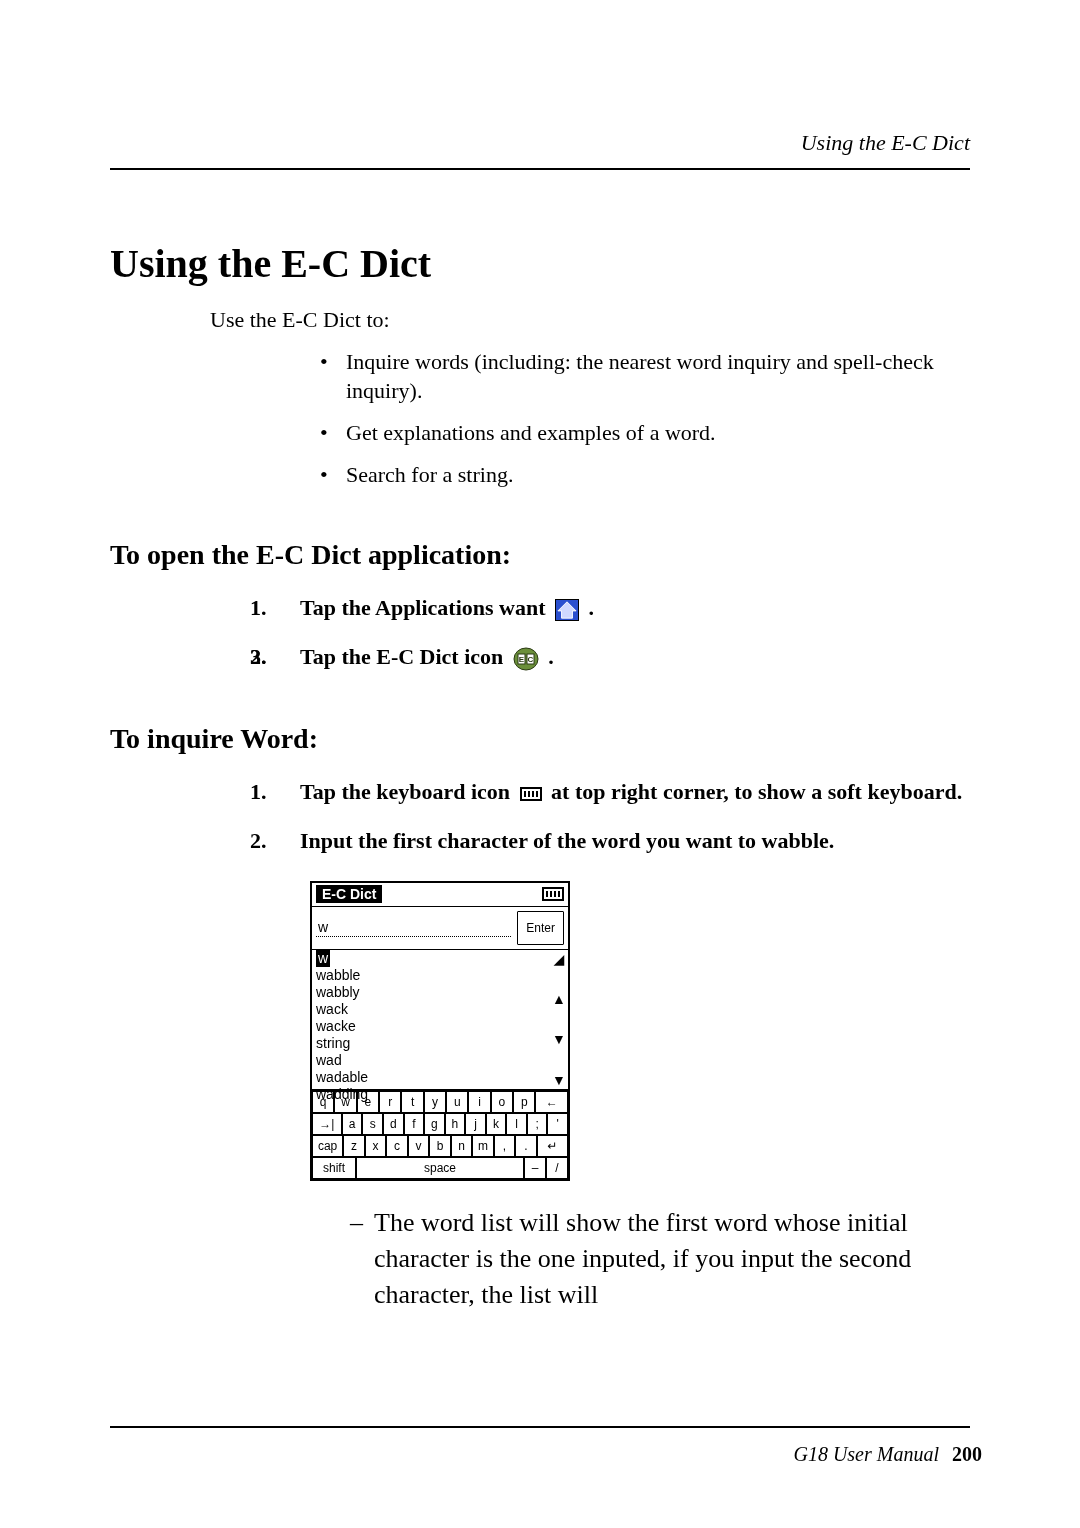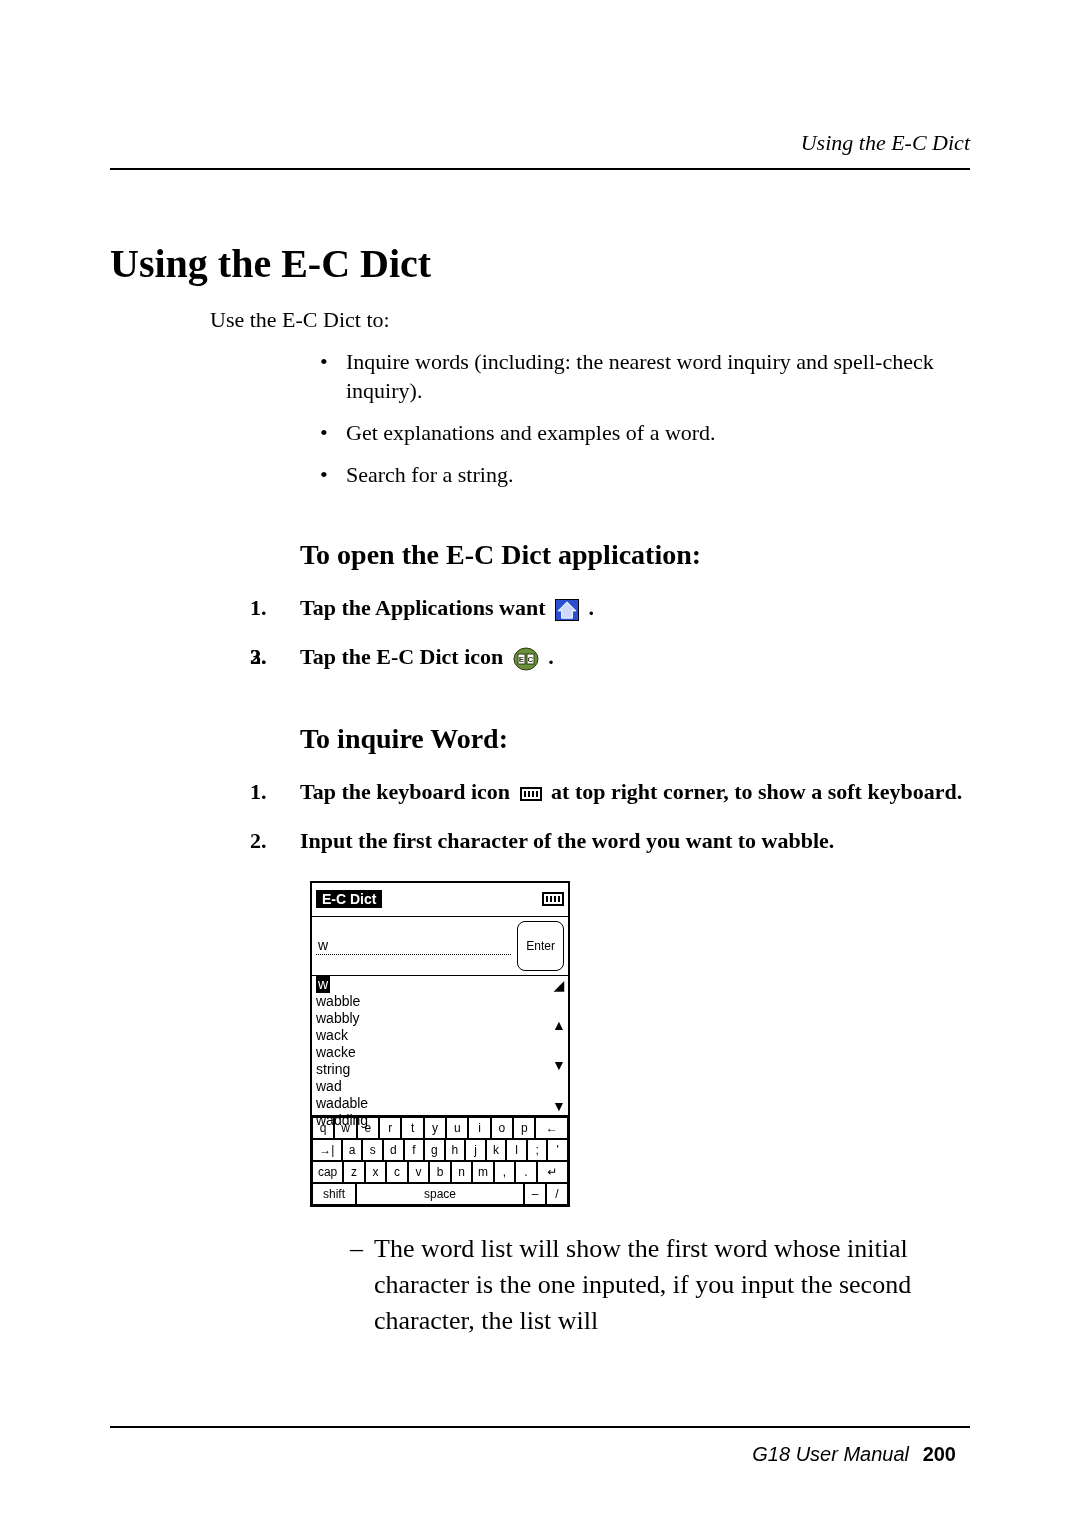--- a/index.html
+++ b/index.html
@@ -55,21 +55,20 @@
   .bullets li::before {
     content: "•";
     position: absolute;
     left: 0;
     top: 0;
     font-size: 22px;
   }
   h2 {
     font-size: 28px;
     font-weight: bold;
-    margin-left: 190px;
     margin-top: 50px;
     margin-bottom: 22px;
   }
   .steps {
     margin-left: 140px;
     font-size: 22px;
     counter-reset: step;
   }
   .step {
     list-style: none;
@@ -135,21 +134,21 @@
     width: 260px;
     border: 2px solid #000;
     background: #fff;
     font-family: Arial, Helvetica, sans-serif;
     font-size: 14px;
   }
   .palm-titlebar {
     display: flex;
     align-items: center;
     justify-content: space-between;
-    height: 34px;
+    height: 24px;
     padding: 0 4px;
     border-bottom: 1px solid #000;
   }
   .palm-title {
     background: #000;
     color: #fff;
     padding: 1px 6px;
     font-weight: bold;
     font-size: 14px;
   }
@@ -178,23 +177,23 @@
   .palm-input {
     flex: 1;
     border: none;
     border-bottom: 1px dotted #000;
     font-size: 14px;
     height: 18px;
     padding: 0 2px;
   }
   .palm-enter {
     border: 1px solid #000;
-    border-radius: 8px;
+    border-radius: 1px;
     font-size: 12px;
-    padding: 17px 8px;
+    padding: 9px 8px;
     background:#fff;
   }
   .palm-list {
     height: 140px;
     position: relative;
     border-bottom: 1px solid #000;
     padding: 0 18px 0 4px;
   }
   .palm-list .hl {
     background: #000;
@@ -276,24 +275,24 @@
   .footer-hr {
     position: absolute;
     bottom: 100px;
     left: 110px; right: 110px;
     border: none;
     border-top: 2px solid #000;
   }
   .footer {
     position: absolute;
     bottom: 62px;
-    right: 124px;
+    right: 98px;
     font-size: 20px;
     font-style: italic;
-    font-family: Liberation Sans, sans-serif;
+    font-family: Liberation Serif, serif;
   }
   .footer .pn {
     font-weight: bold;
     font-style: normal;
     margin-left: 8px;
   }
 </style>
 </head>
 <body>
 

